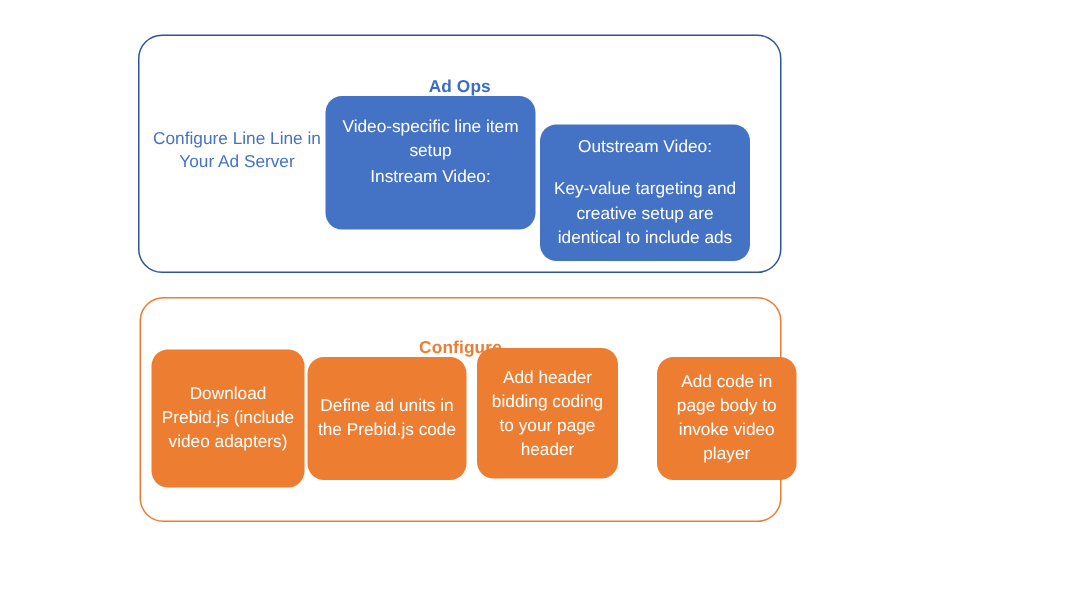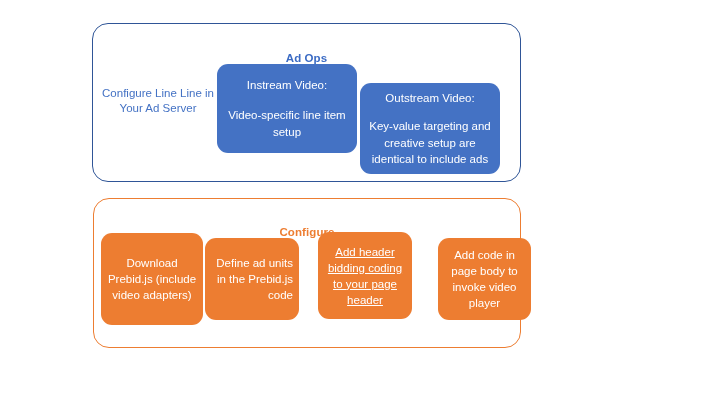--- a/index.html
+++ b/index.html
@@ -140,52 +140,50 @@
   
   .box-dev1 {
     left: 101px;
     top: 233px;
     width: 102px;
     height: 92px;
   }
   .box-dev2 {
     left: 205px;
     top: 238px;
-    width: 94px;
+    width: 106px;
     height: 82px;
-    text-align: right;
   }
   .box-dev3 {
     left: 318px;
     top: 232px;
     width: 94px;
     height: 87px;
-    text-decoration: underline;
   }
   .box-dev4 {
     left: 438px;
     top: 238px;
     width: 93px;
     height: 82px;
   }
 </style>
 </head>
 <body>
 
 <div class="canvas">
 
   <div class="group group-adops">
     <div class="group-title group-title-adops">Ad Ops</div>
   </div>
 
   <div class="plain-node node-configure">Configure Line Line in Your Ad Server</div>
 
   <div class="box box-blue box-instream">
+    <span class="line box-body">Video-specific line item setup</span>
     <span class="line box-heading">Instream Video:</span>
-    <span class="line box-body">Video-specific line item setup</span>
   </div>
 
   <div class="box box-blue box-outstream">
     <span class="line box-heading-tight">Outstream Video:</span>
     <span class="line box-body">Key-value targeting and creative setup are identical to include ads</span>
   </div>
 
   <div class="group group-devs">
     <div class="group-title group-title-devs">Configure</div>
   </div>

